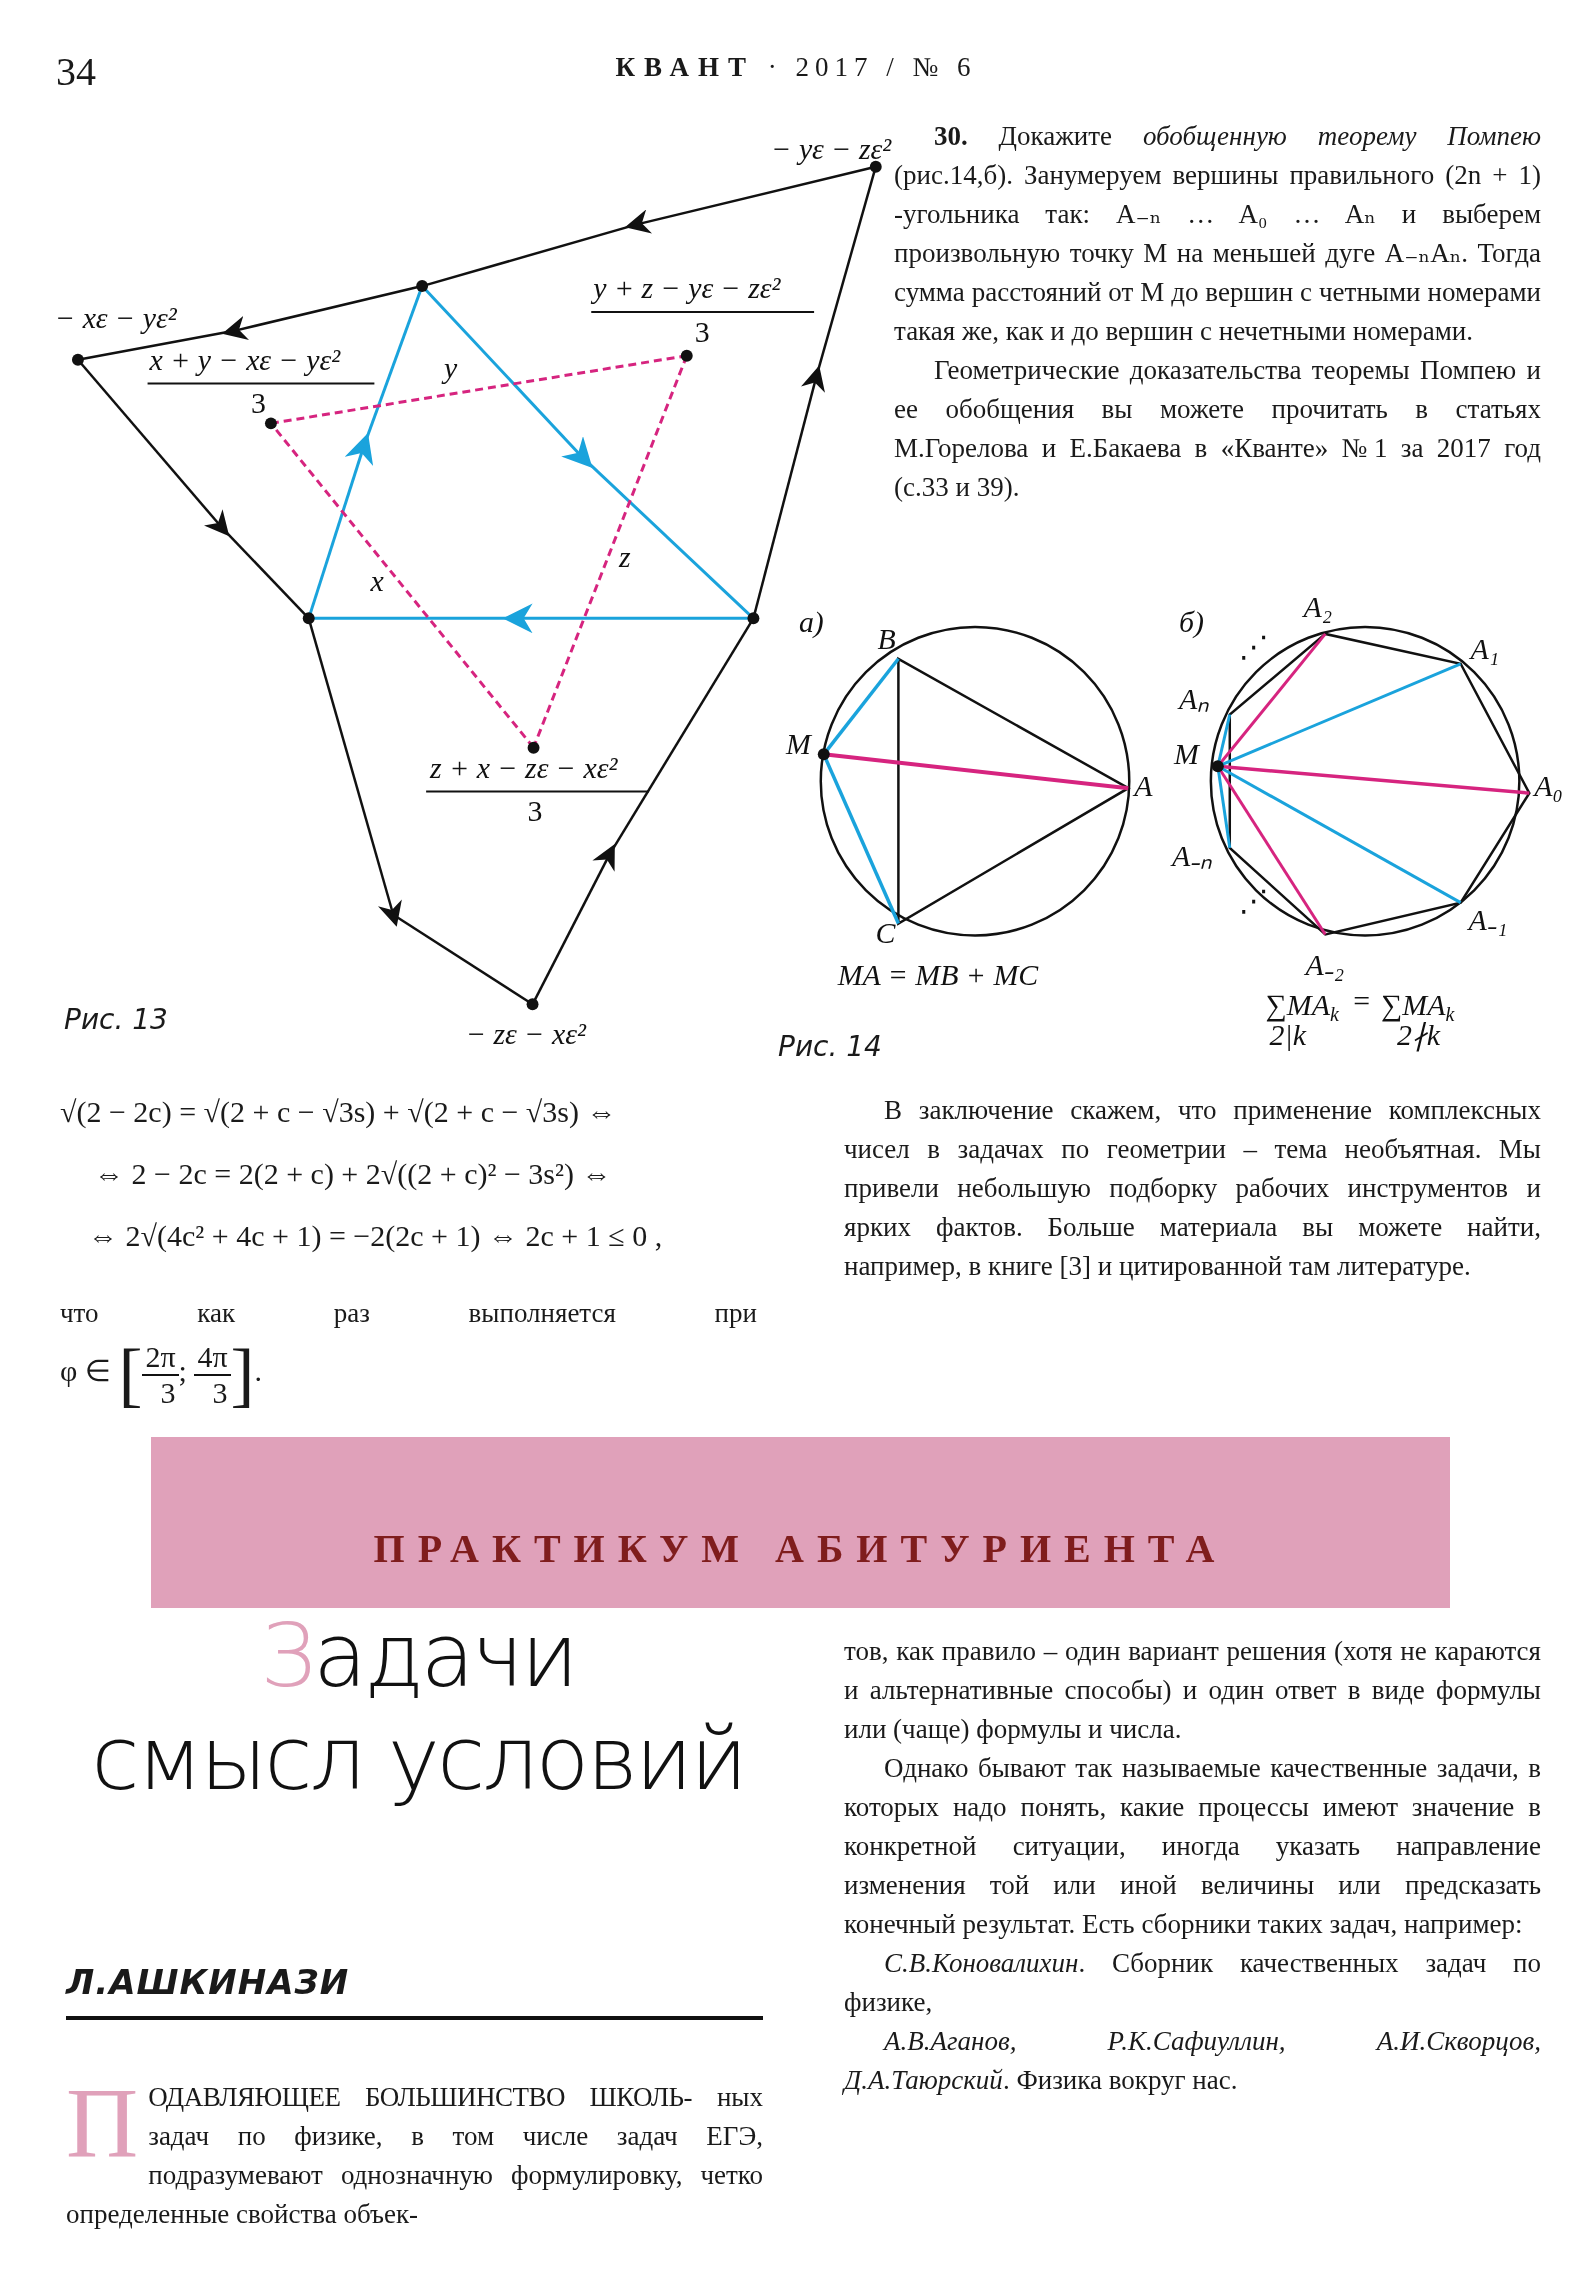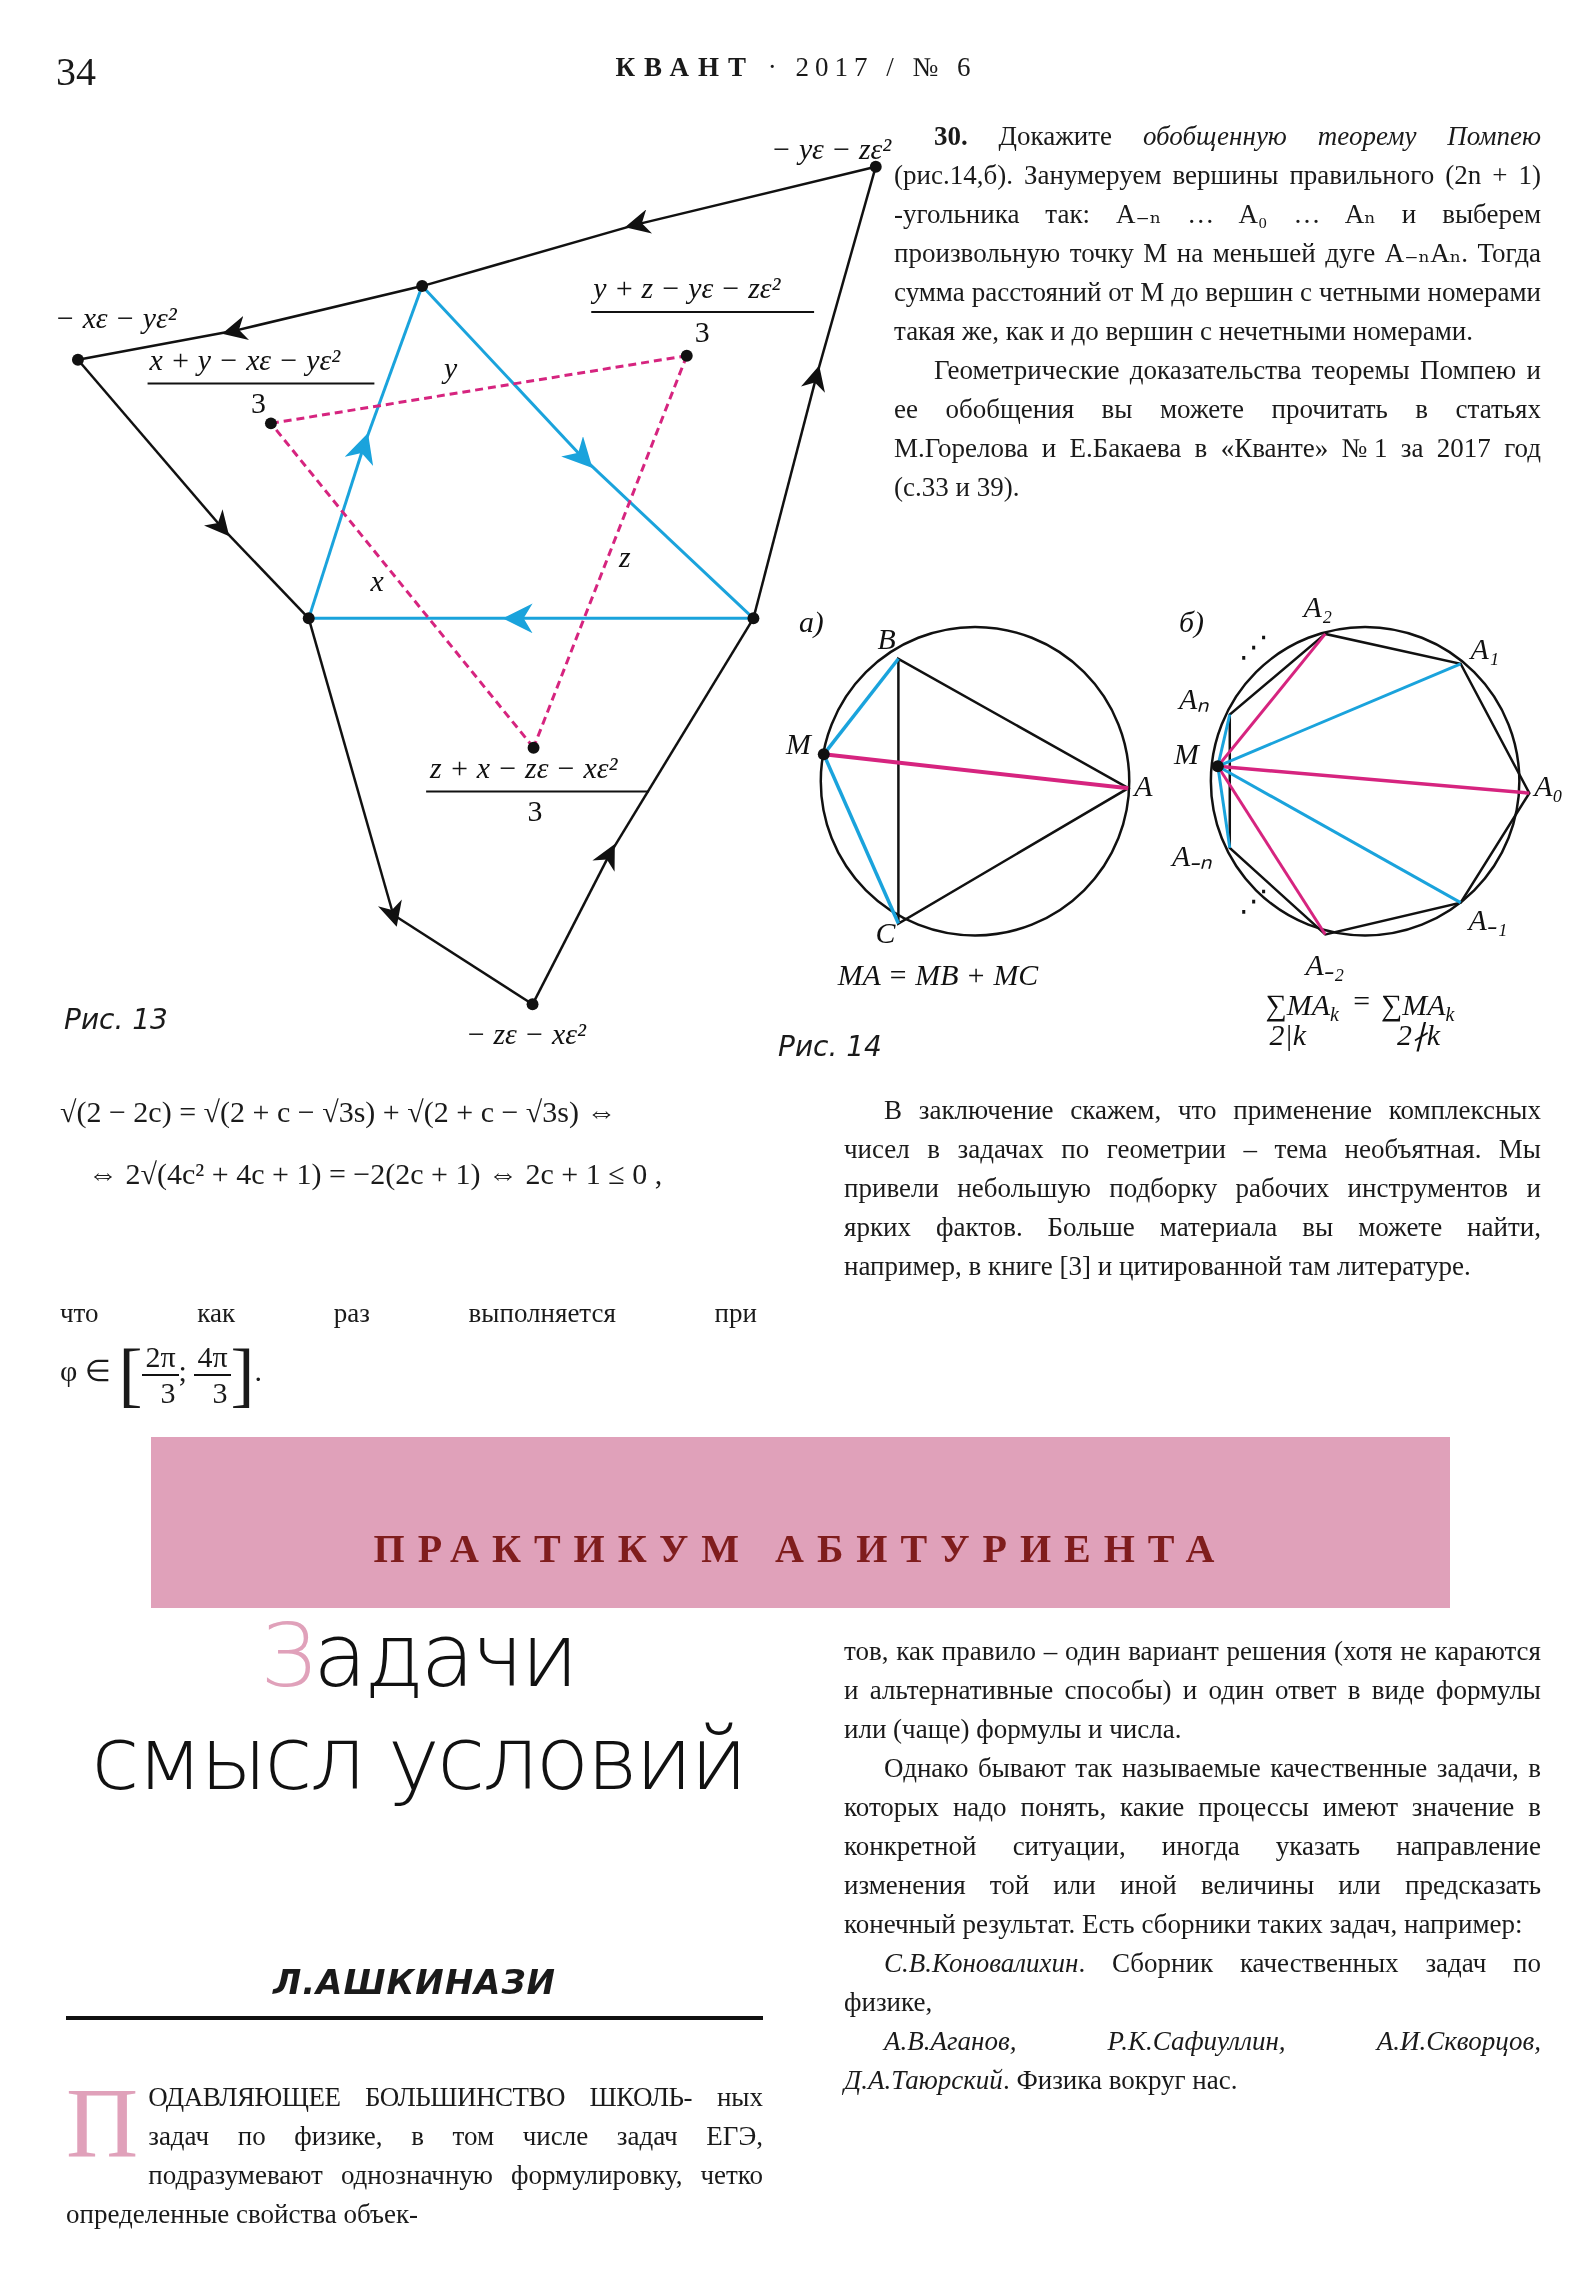--- a/index.html
+++ b/index.html
@@ -16,21 +16,21 @@
   .b { font-weight: bold; }
   .fig-caption { font-family: "DejaVu Sans", sans-serif; font-style: italic; font-size: 28px; font-weight: 300; }
   svg text.m { font-family: "Liberation Serif", serif; font-style: italic; font-size: 30px; fill: #111; }
   svg text.n { font-family: "Liberation Serif", serif; font-size: 30px; fill: #111; }
   .banner { left: 151px; top: 1437px; width: 1299px; height: 171px; background: #e0a1ba; }
   .banner-title { position: absolute; left: 0; right: 0; bottom: 36px; text-align: center;
                   font-size: 40px; font-weight: bold; letter-spacing: 13px; color: #7f1d1d; }
   .headline { left: 60px; width: 716px; top: 1604px; text-align: center;
               font-family: "DejaVu Sans", sans-serif; font-weight: 300; font-size: 88px; line-height: 103px; color: #111; letter-spacing: -3px; }
   .headline .cap { color: #e0a1ba; }
-  .author { left: 66px; width: 697px; top: 1962px; text-align: center; font-family: "DejaVu Sans", sans-serif;
+  .author { left: 66px; width: 697px; top: 1962px; text-align: left; font-family: "DejaVu Sans", sans-serif;
             font-style: italic; font-weight: bold; font-size: 34px; letter-spacing: 1px; }
   .rule { left: 66px; width: 697px; top: 2016px; height: 4px; background: #111; }
   .dropcap { float: left; font-size: 100px; line-height: 82px; color: #e0a1ba; margin: 4px 10px 0 0; font-family: "Liberation Serif", serif; }
   .math-block { font-family: "Liberation Serif", serif; font-size: 30px; }
   .frac { display: inline-block; vertical-align: middle; text-align: right; }
   .frac .num { display: block; border-bottom: 2px solid #111; padding: 0 3px; }
   .frac .den { display: block; padding: 0 3px; }
 </style>
 </head>
 <body>
@@ -159,20 +159,21 @@
     <text class="n" x="1360" y="1016">=</text>
     <text class="m" x="1388" y="1020"><tspan>∑MA</tspan><tspan font-size="20" dy="6">k</tspan></text>
     <text class="m" x="1276" y="1050" font-size="18">2|k</text>
     <text class="m" x="1404" y="1050" font-size="18">2∤k</text>
   </g>
 </svg>
 <div class="abs fig-caption" style="left:778px;top:1030px">Рис. 14</div>
 
 <div class="abs math-block" style="left:60px;top:1095px;width:697px">
   <div style="height:62px">√(2 − 2c) = √(2 + c − √3s) + √(2 + c − √3s) ⇔</div>
+  <div style="height:62px;padding-left:34px">⇔ 2 − 2c = 2(2 + c) + 2√((2 + c)² − 3s²) ⇔</div>
   <div style="height:62px;padding-left:28px">⇔ 2√(4c² + 4c + 1) = −2(2c + 1) ⇔ 2c + 1 ≤ 0 ,</div>
 </div>
 <div class="abs col-text" style="left:60px;top:1294px;width:697px;text-align-last:justify;word-spacing:30px">что как раз выполняется при</div>
 <div class="abs math-block" style="left:60px;top:1333px">
   <span>φ ∈</span>
   <span style="font-size:72px;vertical-align:middle">[</span><span class="frac"><span class="num">2π</span><span class="den">3</span></span>;
   <span class="frac"><span class="num">4π</span><span class="den">3</span></span><span style="font-size:72px;vertical-align:middle">]</span>.
 </div>
 
 <div class="abs col-text" style="left:844px;top:1091px;width:697px">

